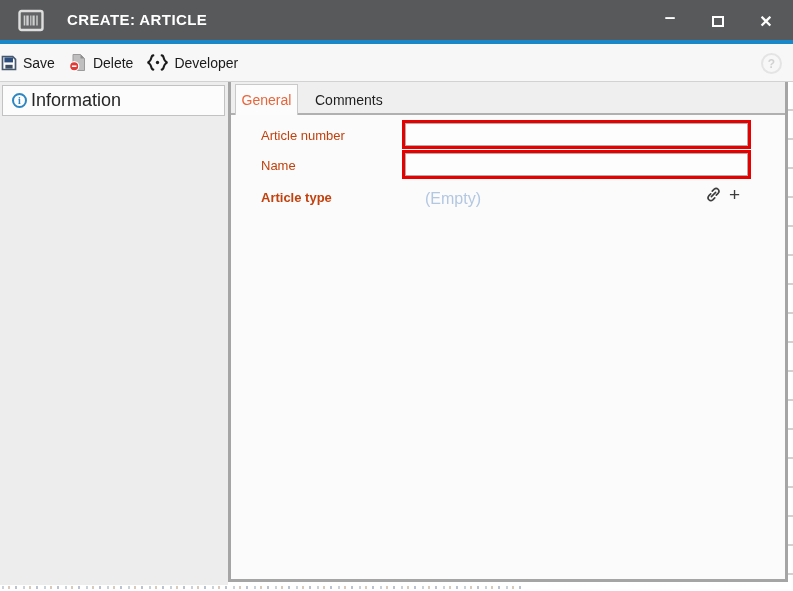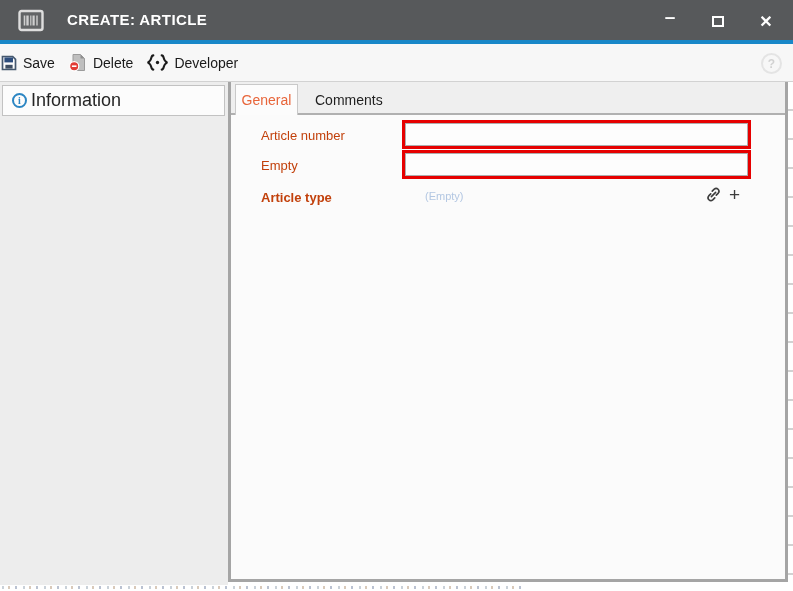--- a/index.html
+++ b/index.html
@@ -40,21 +40,21 @@
 
   .content { position:relative; width:100%; height:462px; background:#fbfbfb; }
   .fld-label { position:absolute; left:30px; font-size:13px; color:#c2410c; }
   .lbl-1 { top:13px; }
   .lbl-2 { top:43px; }
   .lbl-3 { top:75px;font-weight:bold; }
   .error-box { position:absolute; left:171px; width:349px; height:29px; border:3px solid #e60000; background:#fff; }
   .err-1 { top:5px; }
   .err-2 { top:35px; }
   .error-box input { width:100%; height:100%; border:1px solid #adadad; background:#fdfdfd; outline:none; padding:0 6px; font-size:13px; font-family:"Liberation Sans", sans-serif; color:#1a1a1a; }
-  .empty-value { position:absolute; left:194px; top:75px; font-size:11px; color:#b3c7e2; cursor:pointer; }
+  .empty-value { position:absolute; left:194px; top:75px; font-size:16px; color:#b3c7e2; cursor:pointer; }
   .lookup-icons { position:absolute; left:474px; top:70px; display:flex; align-items:center; gap:7px; }
   .icon-link { cursor:pointer; }
   .icon-plus { font-size:19px; color:#3d3d3d; font-weight:400; cursor:pointer; line-height:1; }
 
   
   .right-ticks { position:absolute; right:0; top:82px; width:5px; height:509px; background:
     repeating-linear-gradient(to bottom, rgba(0,0,0,0) 0 27px, #c6c6c6 27px 29px); opacity:.8; }
   .bottom-artifact { position:absolute; left:2px; top:586px; width:520px; height:3px; opacity:.45;
     background: repeating-linear-gradient(to right, #8899aa 0 2px, transparent 2px 6px, #aa8866 6px 8px, transparent 8px 13px, #667799 13px 15px, transparent 15px 21px); }
 </style>
@@ -130,21 +130,21 @@
       <div class="tab active">General</div>
     </div>
 
     <div class="content">
 
       <div class="fld-label lbl-1">Article number</div>
       <div class="error-box err-1">
         <input type="text" value="" style="">
       </div>
 
-      <div class="fld-label lbl-2">Empty</div>
+      <div class="fld-label lbl-2">Name</div>
       <div class="error-box err-2">
         <input type="text" value="" style="">
       </div>
 
       <div class="fld-label lbl-3">Article type</div>
       <div class="empty-value">(Empty)</div>
       <div class="lookup-icons">
         <svg class="icon-link" width="17" height="17" viewBox="0 0 16 16">
           <path d="M6.8 4.8 l1.9-1.9 a2.7 2.7 0 0 1 3.8 3.8 l-1.9 1.9" fill="none" stroke="#3d3d3d" stroke-width="1.5" stroke-linecap="round"></path>
           <path d="M9.2 11.2 l-1.9 1.9 a2.7 2.7 0 0 1 -3.8 -3.8 l1.9 -1.9" fill="none" stroke="#3d3d3d" stroke-width="1.5" stroke-linecap="round"></path>

